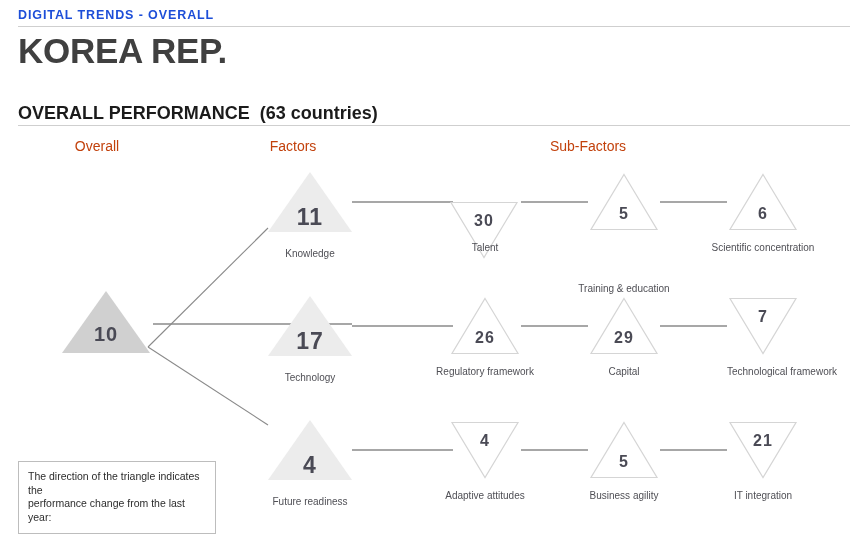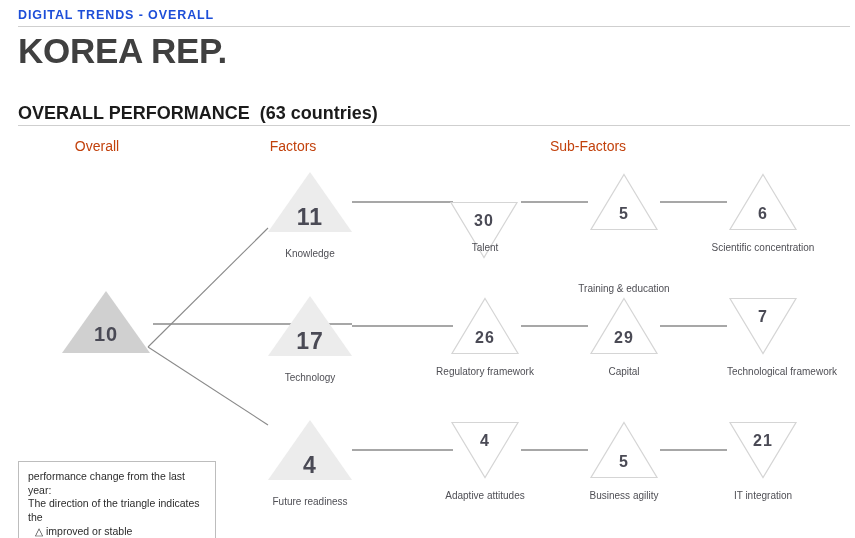--- a/index.html
+++ b/index.html
@@ -256,19 +256,18 @@
       <div class="node sub down" style="left: 763px; top: 450px; width: 66px; height: 55px;">
         <svg width="66" height="55" viewBox="0 0 66 55">
           <polygon points="0,0 66,0 33,55" fill="#ffffff" stroke="#d5d5d5" stroke-width="1.2"></polygon>
         </svg>
         <div class="val">21</div>
       </div>
       <div class="caption" style="left: 763px; top: 490px;">IT integration</div>
     </div>
 
   <div class="legend">
+    <div class="legend-line">The direction of the triangle indicates the</div>
     <div class="legend-line">performance change from the last year:</div>
-    <div class="legend-line">The direction of the triangle indicates the</div>
-    <div class="legend-item">△  improved or stable</div>
 
   </div>
 
 </div>
 
 </body></html>

